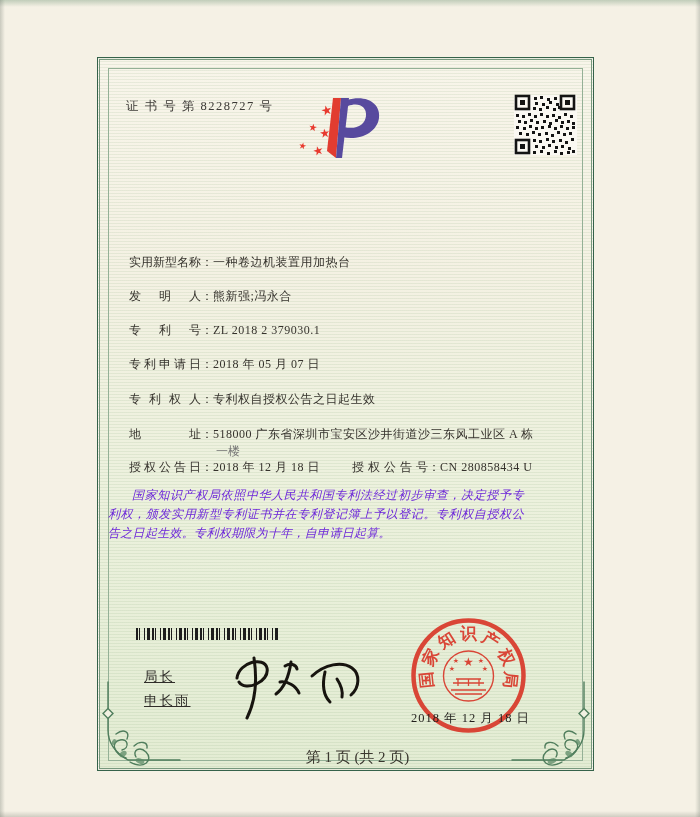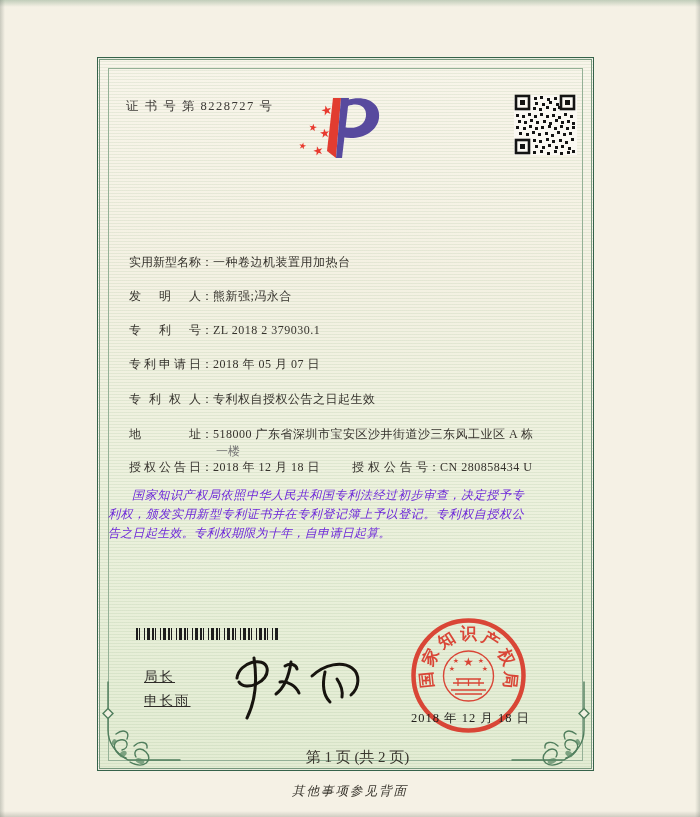--- a/index.html
+++ b/index.html
@@ -247,19 +247,18 @@
       <path d="M34,64 C40,58 48,60 47,66"></path>
     </g>
     <g fill="#5b8a66" opacity="0.75">
       <ellipse cx="23" cy="72" rx="4" ry="2.6" transform="rotate(-35 23 72)"></ellipse>
       <ellipse cx="40" cy="79" rx="4.5" ry="2.6" transform="rotate(18 40 79)"></ellipse>
       <ellipse cx="14" cy="60" rx="3" ry="2" transform="rotate(-60 14 60)"></ellipse>
     </g>
   </svg>
 
   <div class="abs page-info">第 1 页 (共 2 页)</div>
-  <div class="abs back-note">其他事项参见背面</div>
 
   <div class="edge-top"></div>
   <div class="edge-left"></div>
   <div class="edge-right"></div>
   <div class="edge-bottom"></div>
 </div>
 
 </body></html>

